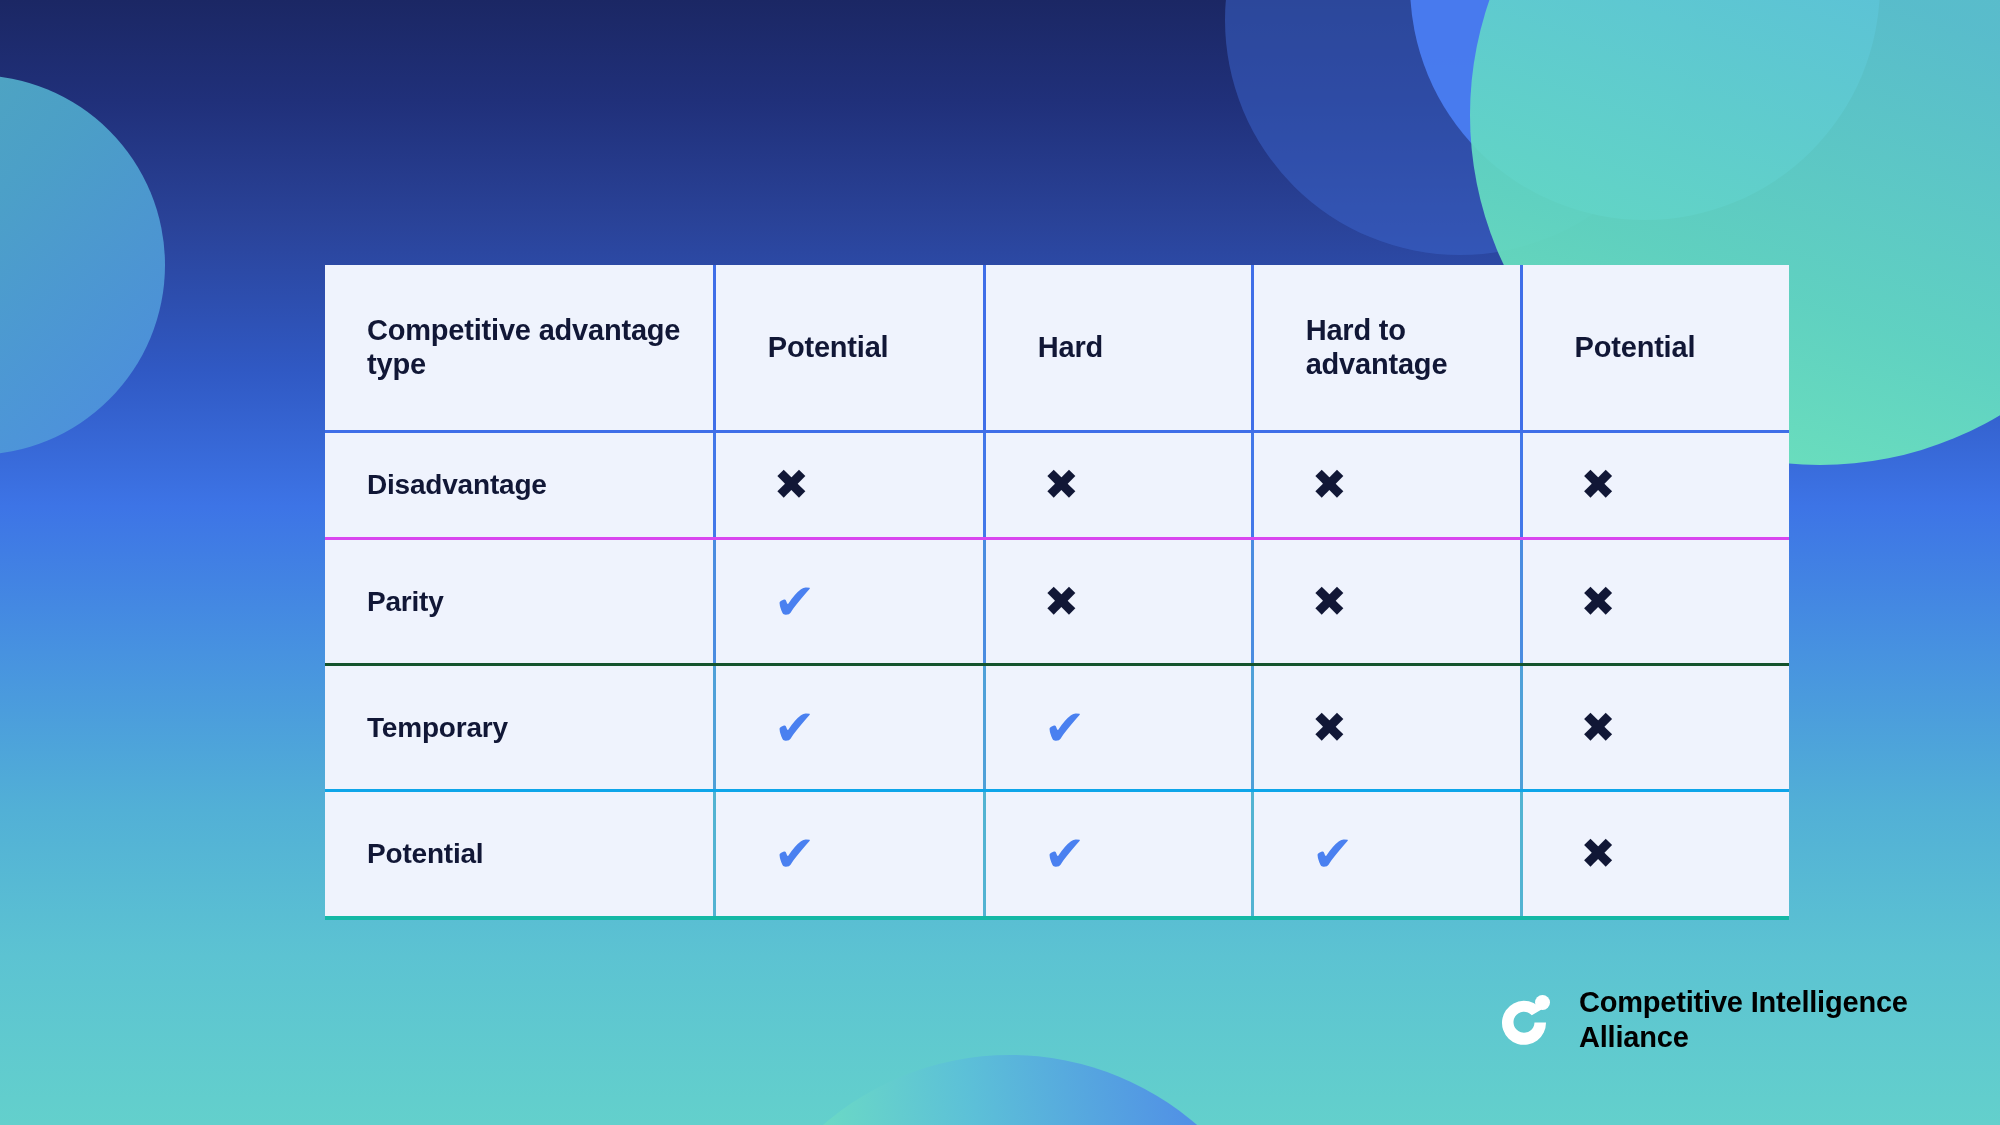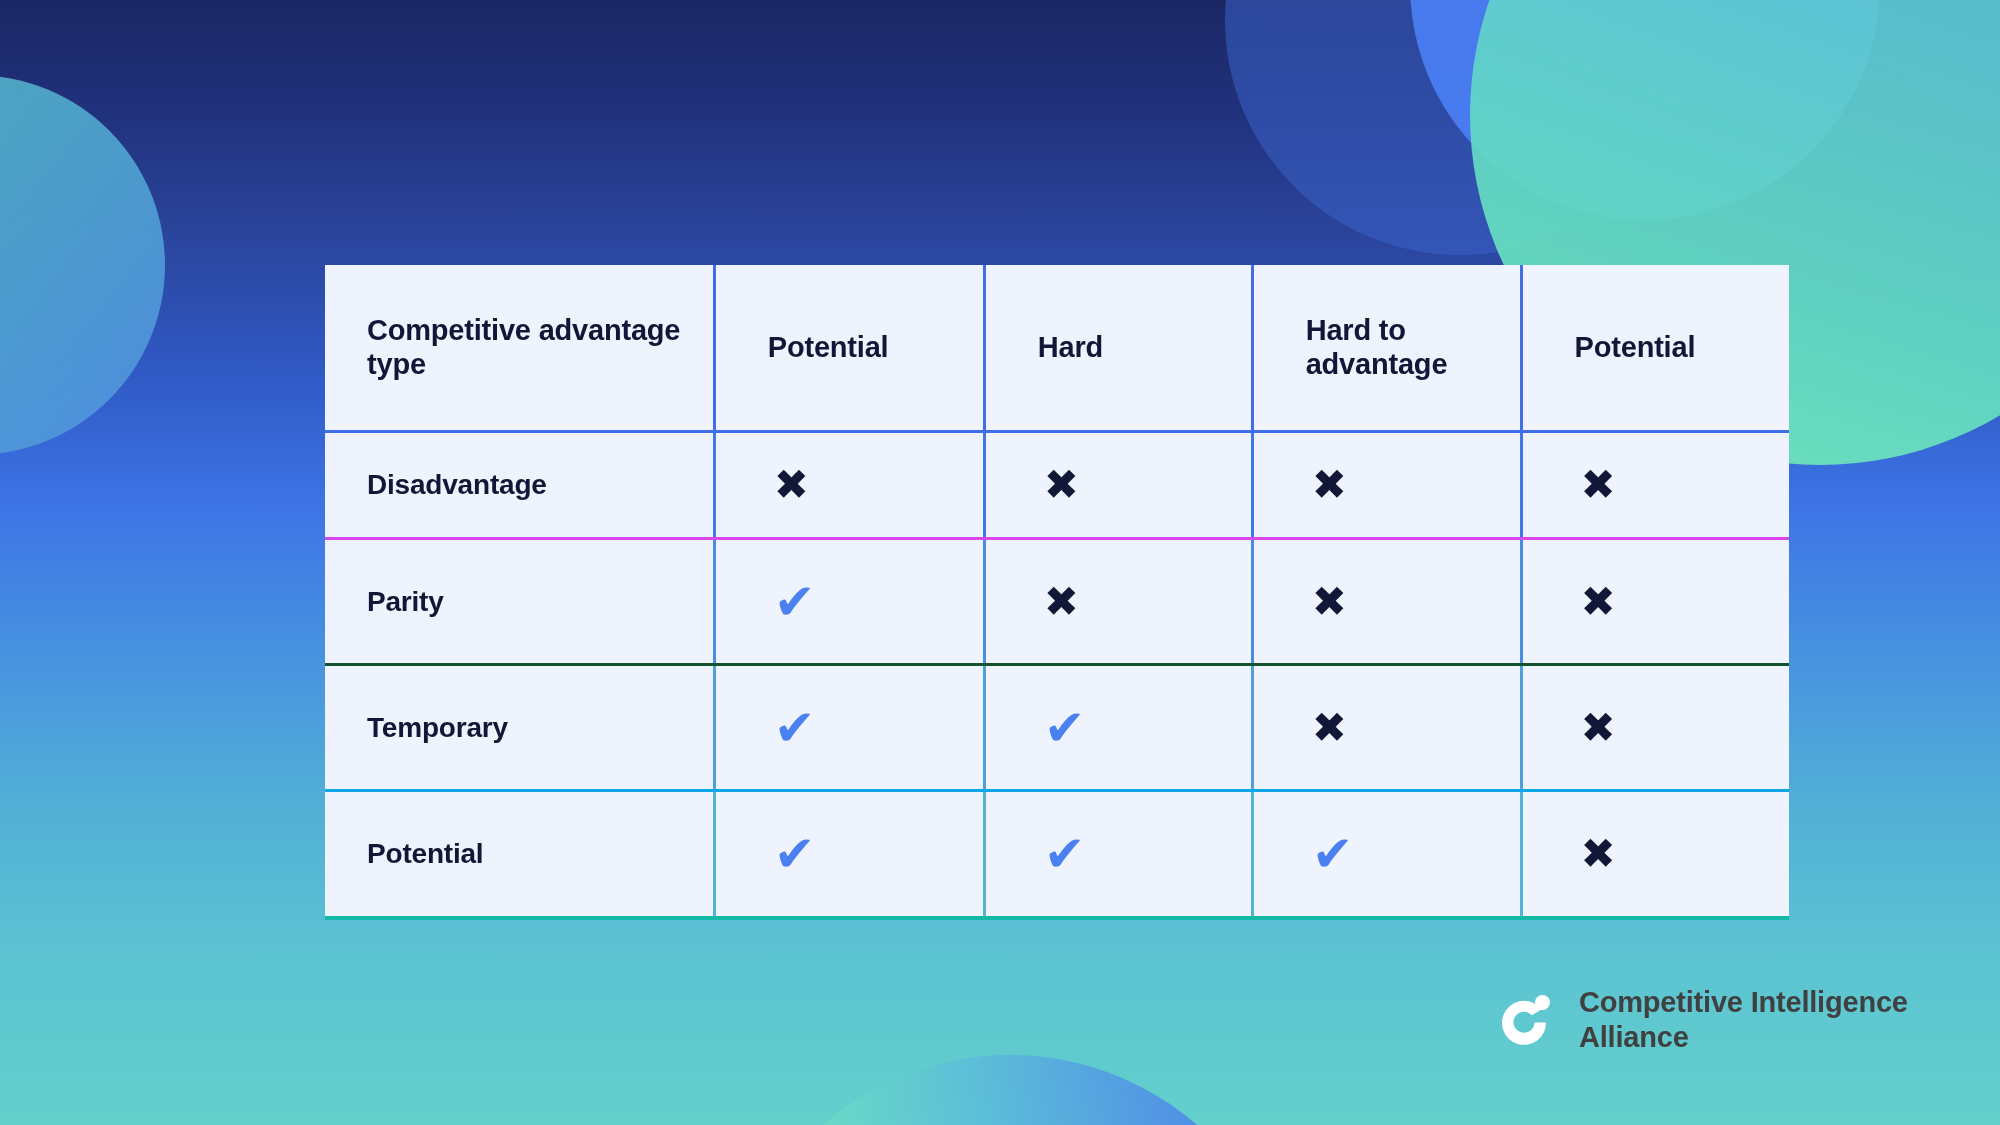--- a/index.html
+++ b/index.html
@@ -174,21 +174,21 @@
     position:absolute;
     left:1493px;
     top:985px;
     display:flex;
     align-items:center;
     gap:24px;
     z-index:3;
   }
   .logo-mark { width:62px; height:62px; position:relative; flex:none; }
   .logo-text {
-    color:#404040;
+    color:#000000;
     font-size:29px;
     font-weight:bold;
     line-height:1.22;
     letter-spacing:-0.2px;
     white-space:pre-line;
   }
 </style>
 </head>
 <body>
 

